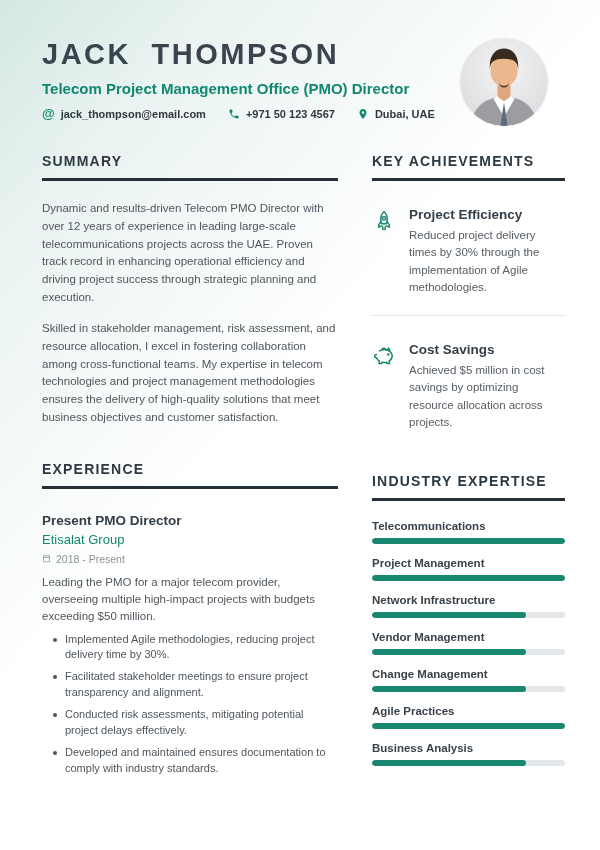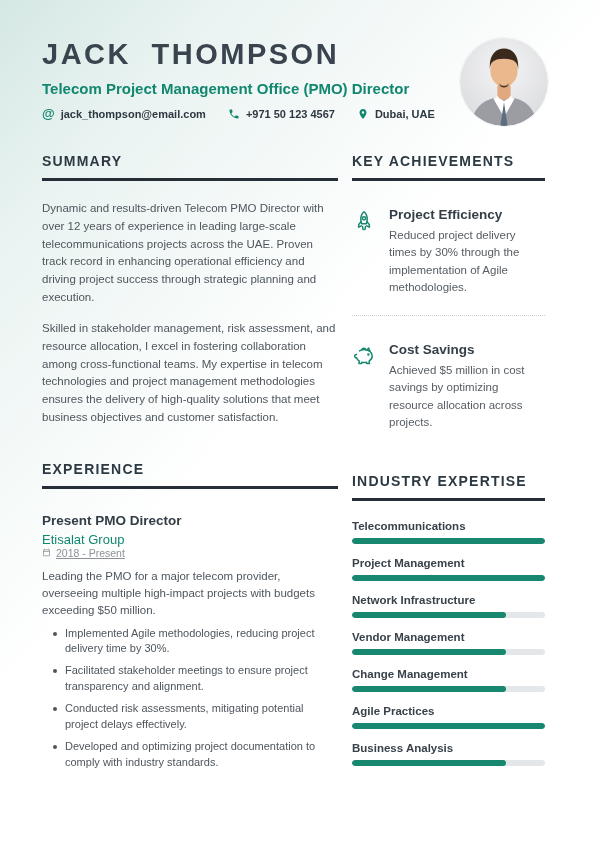--- a/index.html
+++ b/index.html
@@ -23,35 +23,35 @@
   .contact { display:flex; align-items:center; gap:6px; font-size:11px; font-weight:700; color:#2e3841; }
   .contact .glyph { color:#12876f; font-size:13px; font-weight:700; line-height:1; }
   .contact svg { display:block; }
   .avatar {
     position:absolute; top:38px; left:460px;
     width:88px; height:88px; border-radius:50%;
     overflow:hidden; box-shadow:0 0 0 1px rgba(0,0,0,0.04);
   }
   .avatar svg { display:block; width:100%; height:100%; }
   
-  .columns { display:flex; gap:14px; padding:0 43px 0 42px; margin-top:33px; }
+  .columns { display:flex; gap:34px; padding:0 43px 0 42px; margin-top:33px; }
   .col-left  { width:296px; flex:none; }
   .col-right { width:193px; flex:none; }
   h2.sec { font-size:14px; font-weight:700; color:#2d3942; letter-spacing:1.2px; }
   .rule { height:3px; background:#262f38; margin-top:9px; }
   
   .summary-text { margin-top:19px; }
   .summary-text p { font-size:11.5px; line-height:1.55; color:#4e565d; }
   .summary-text p + p { margin-top:13px; }
   
   .experience { margin-top:34px; }
   .job { margin-top:24px; }
   .job-title { font-size:13.5px; font-weight:700; color:#333d46; }
   .company { margin-top:4px; font-size:13px; font-weight:400; color:#12876f; }
-  .daterow { margin-top:0; display:flex; align-items:center; gap:5px; font-size:10.5px; color:#8d9298;text-decoration:underline; }
+  .daterow { margin-top:6px; display:flex; align-items:center; gap:5px; font-size:10.5px; color:#8d9298; }
   .job-desc { margin-top:9px; font-size:11.5px; line-height:1.5; color:#4e565d; }
   ul.bullets { margin-top:6px; list-style:none; }
   ul.bullets li {
     position:relative; padding-left:23px; margin-bottom:6px;
     font-size:11px; line-height:1.45; color:#4e565d;
   }
   ul.bullets li::before {
     content:""; position:absolute; left:11px; top:6px;
     width:4px; height:4px; border-radius:50%; background:#4e565d;
   }
@@ -150,21 +150,21 @@
                   <path d="M19 4h-1V2h-2v2H8V2H6v2H5c-1.1 0-2 .9-2 2v14c0 1.1.9 2 2 2h14c1.1 0 2-.9 2-2V6c0-1.1-.9-2-2-2zm0 16H5V10h14v10zM5 8V6h14v2H5z"></path>
                 </svg>
             </span>
             <span>2018 - Present</span>
           </div>
           <p class="job-desc">Leading the PMO for a major telecom provider, overseeing multiple high-impact projects with budgets exceeding $50 million.</p>
           <ul class="bullets">
             <li>Implemented Agile methodologies, reducing project delivery time by 30%.</li>
             <li>Facilitated stakeholder meetings to ensure project transparency and alignment.</li>
             <li>Conducted risk assessments, mitigating potential project delays effectively.</li>
-            <li>Developed and optimizing project documentation to comply with industry standards.</li>
+            <li>Developed and maintained ensures documentation to comply with industry standards.</li>
           </ul>
         </div>
 
       </section>
     </div>
 
     <div class="col-right">
 
       <section>
         <h2 class="sec">KEY ACHIEVEMENTS</h2>

